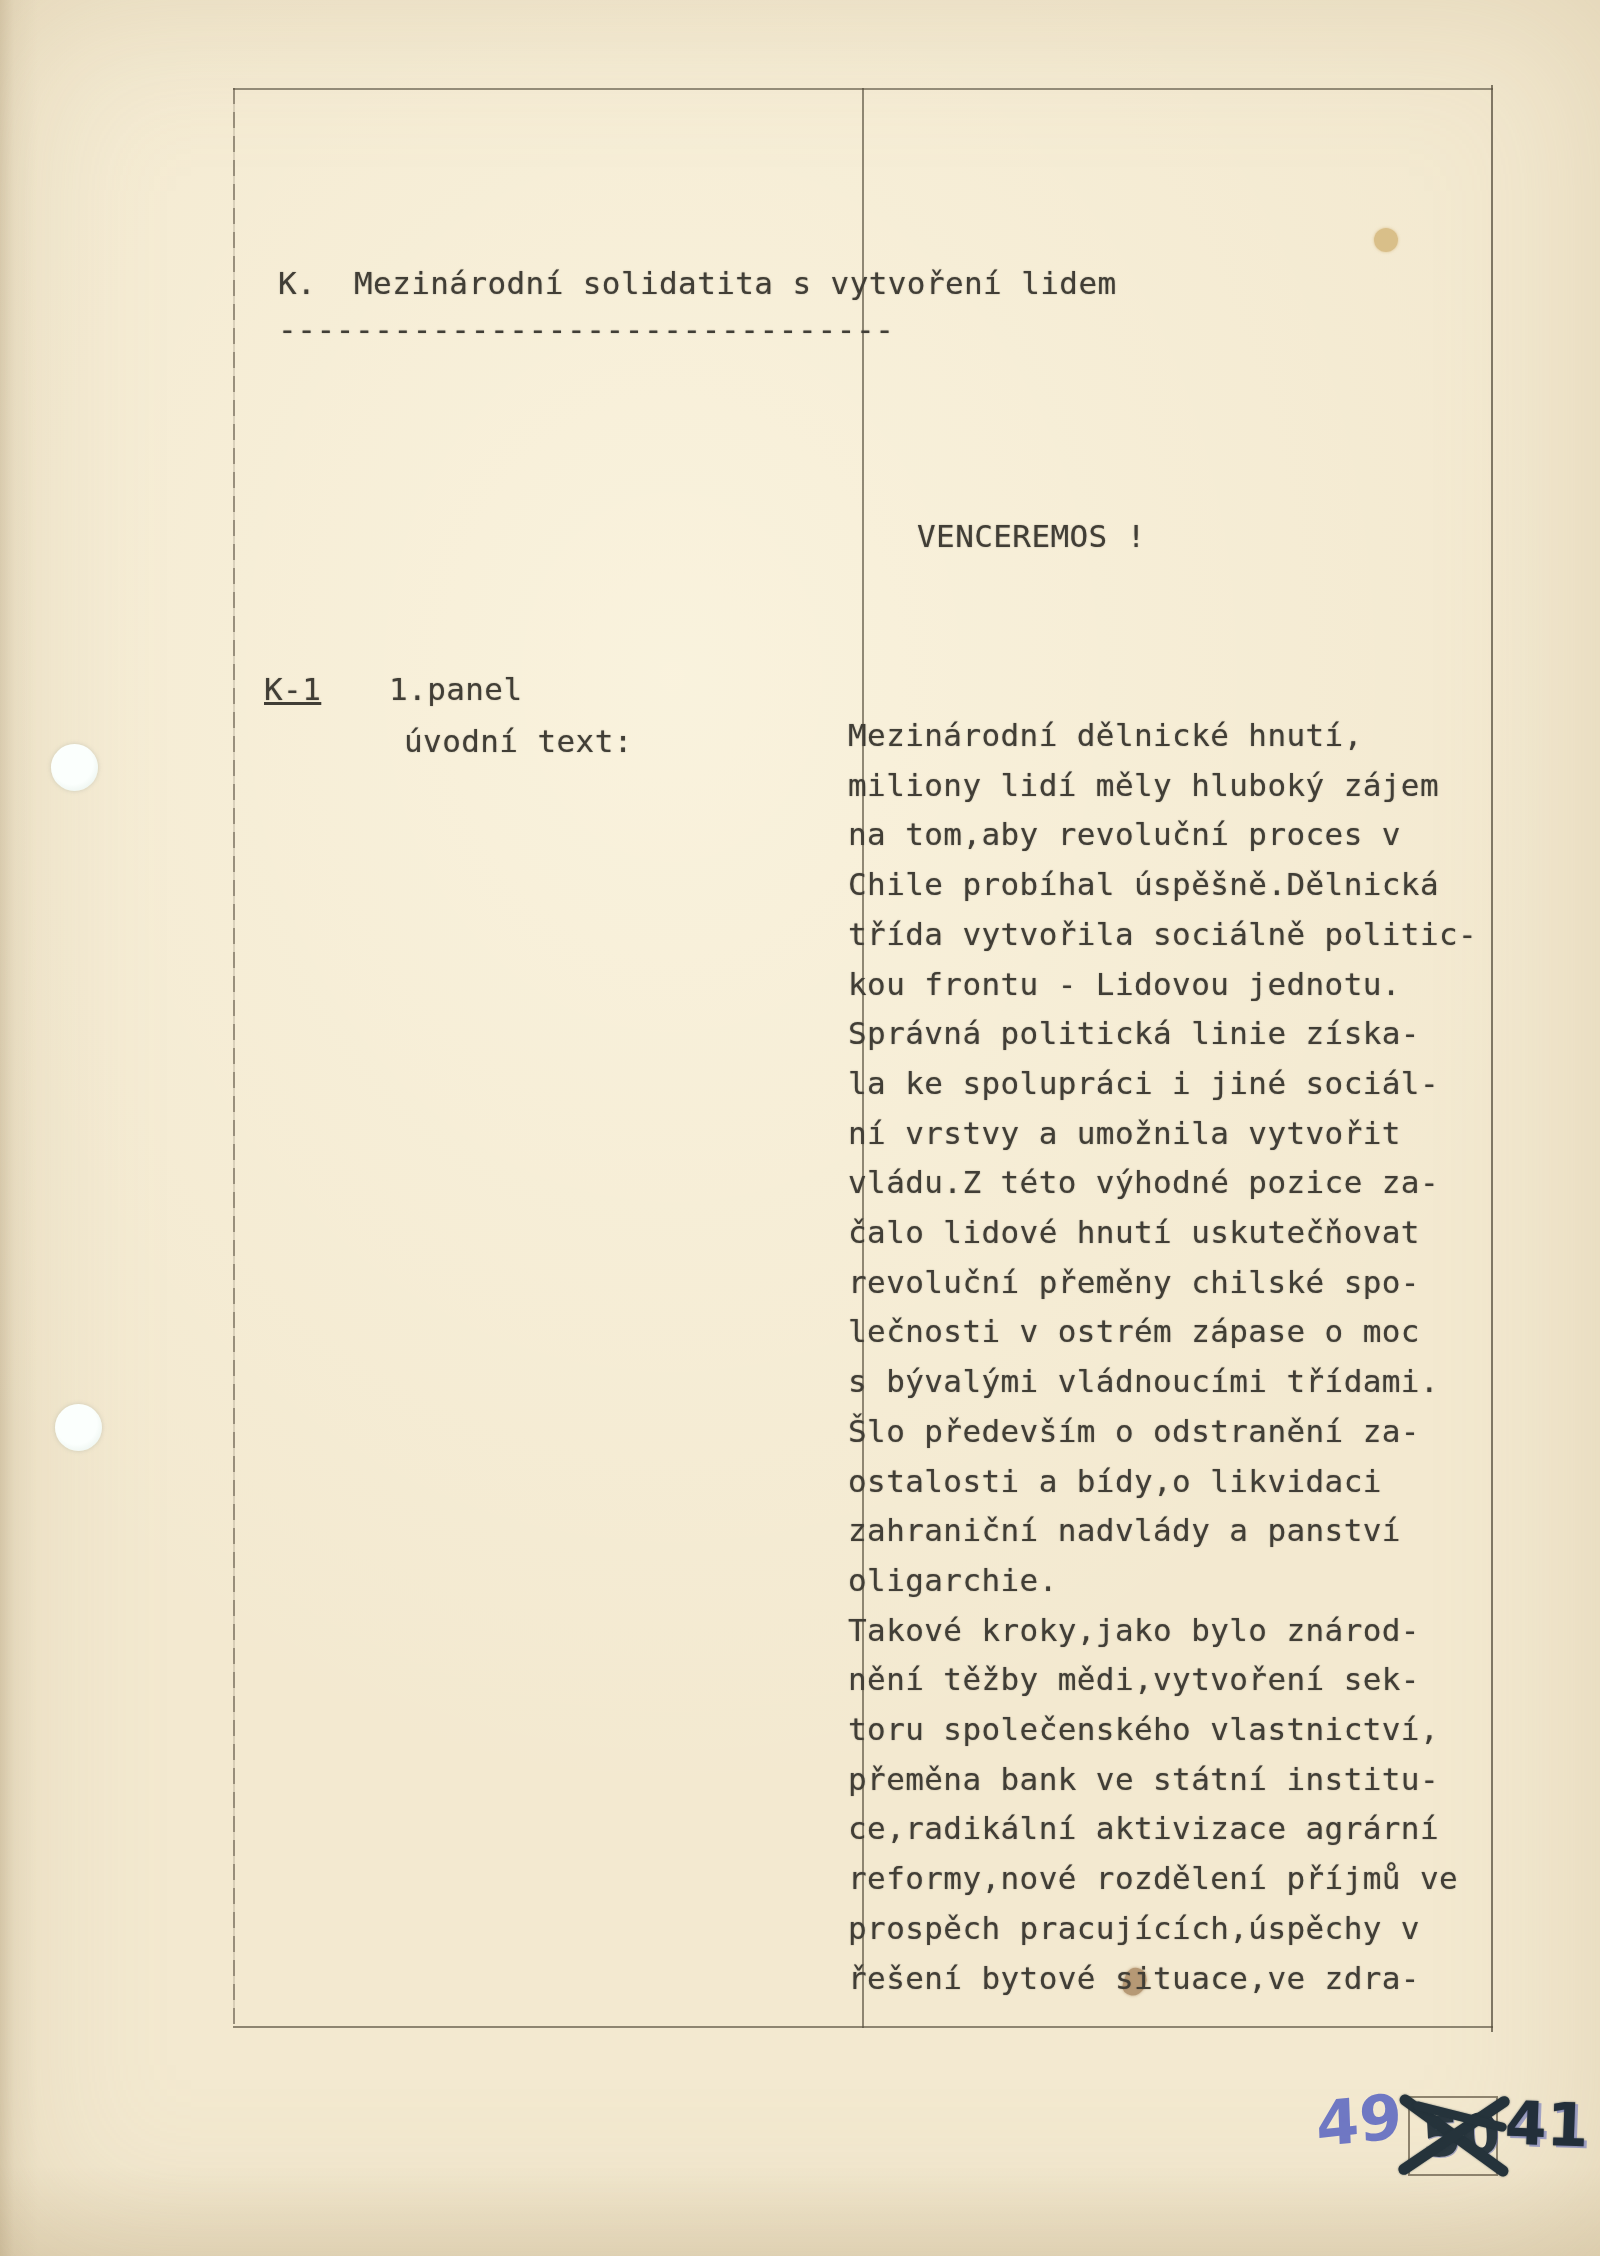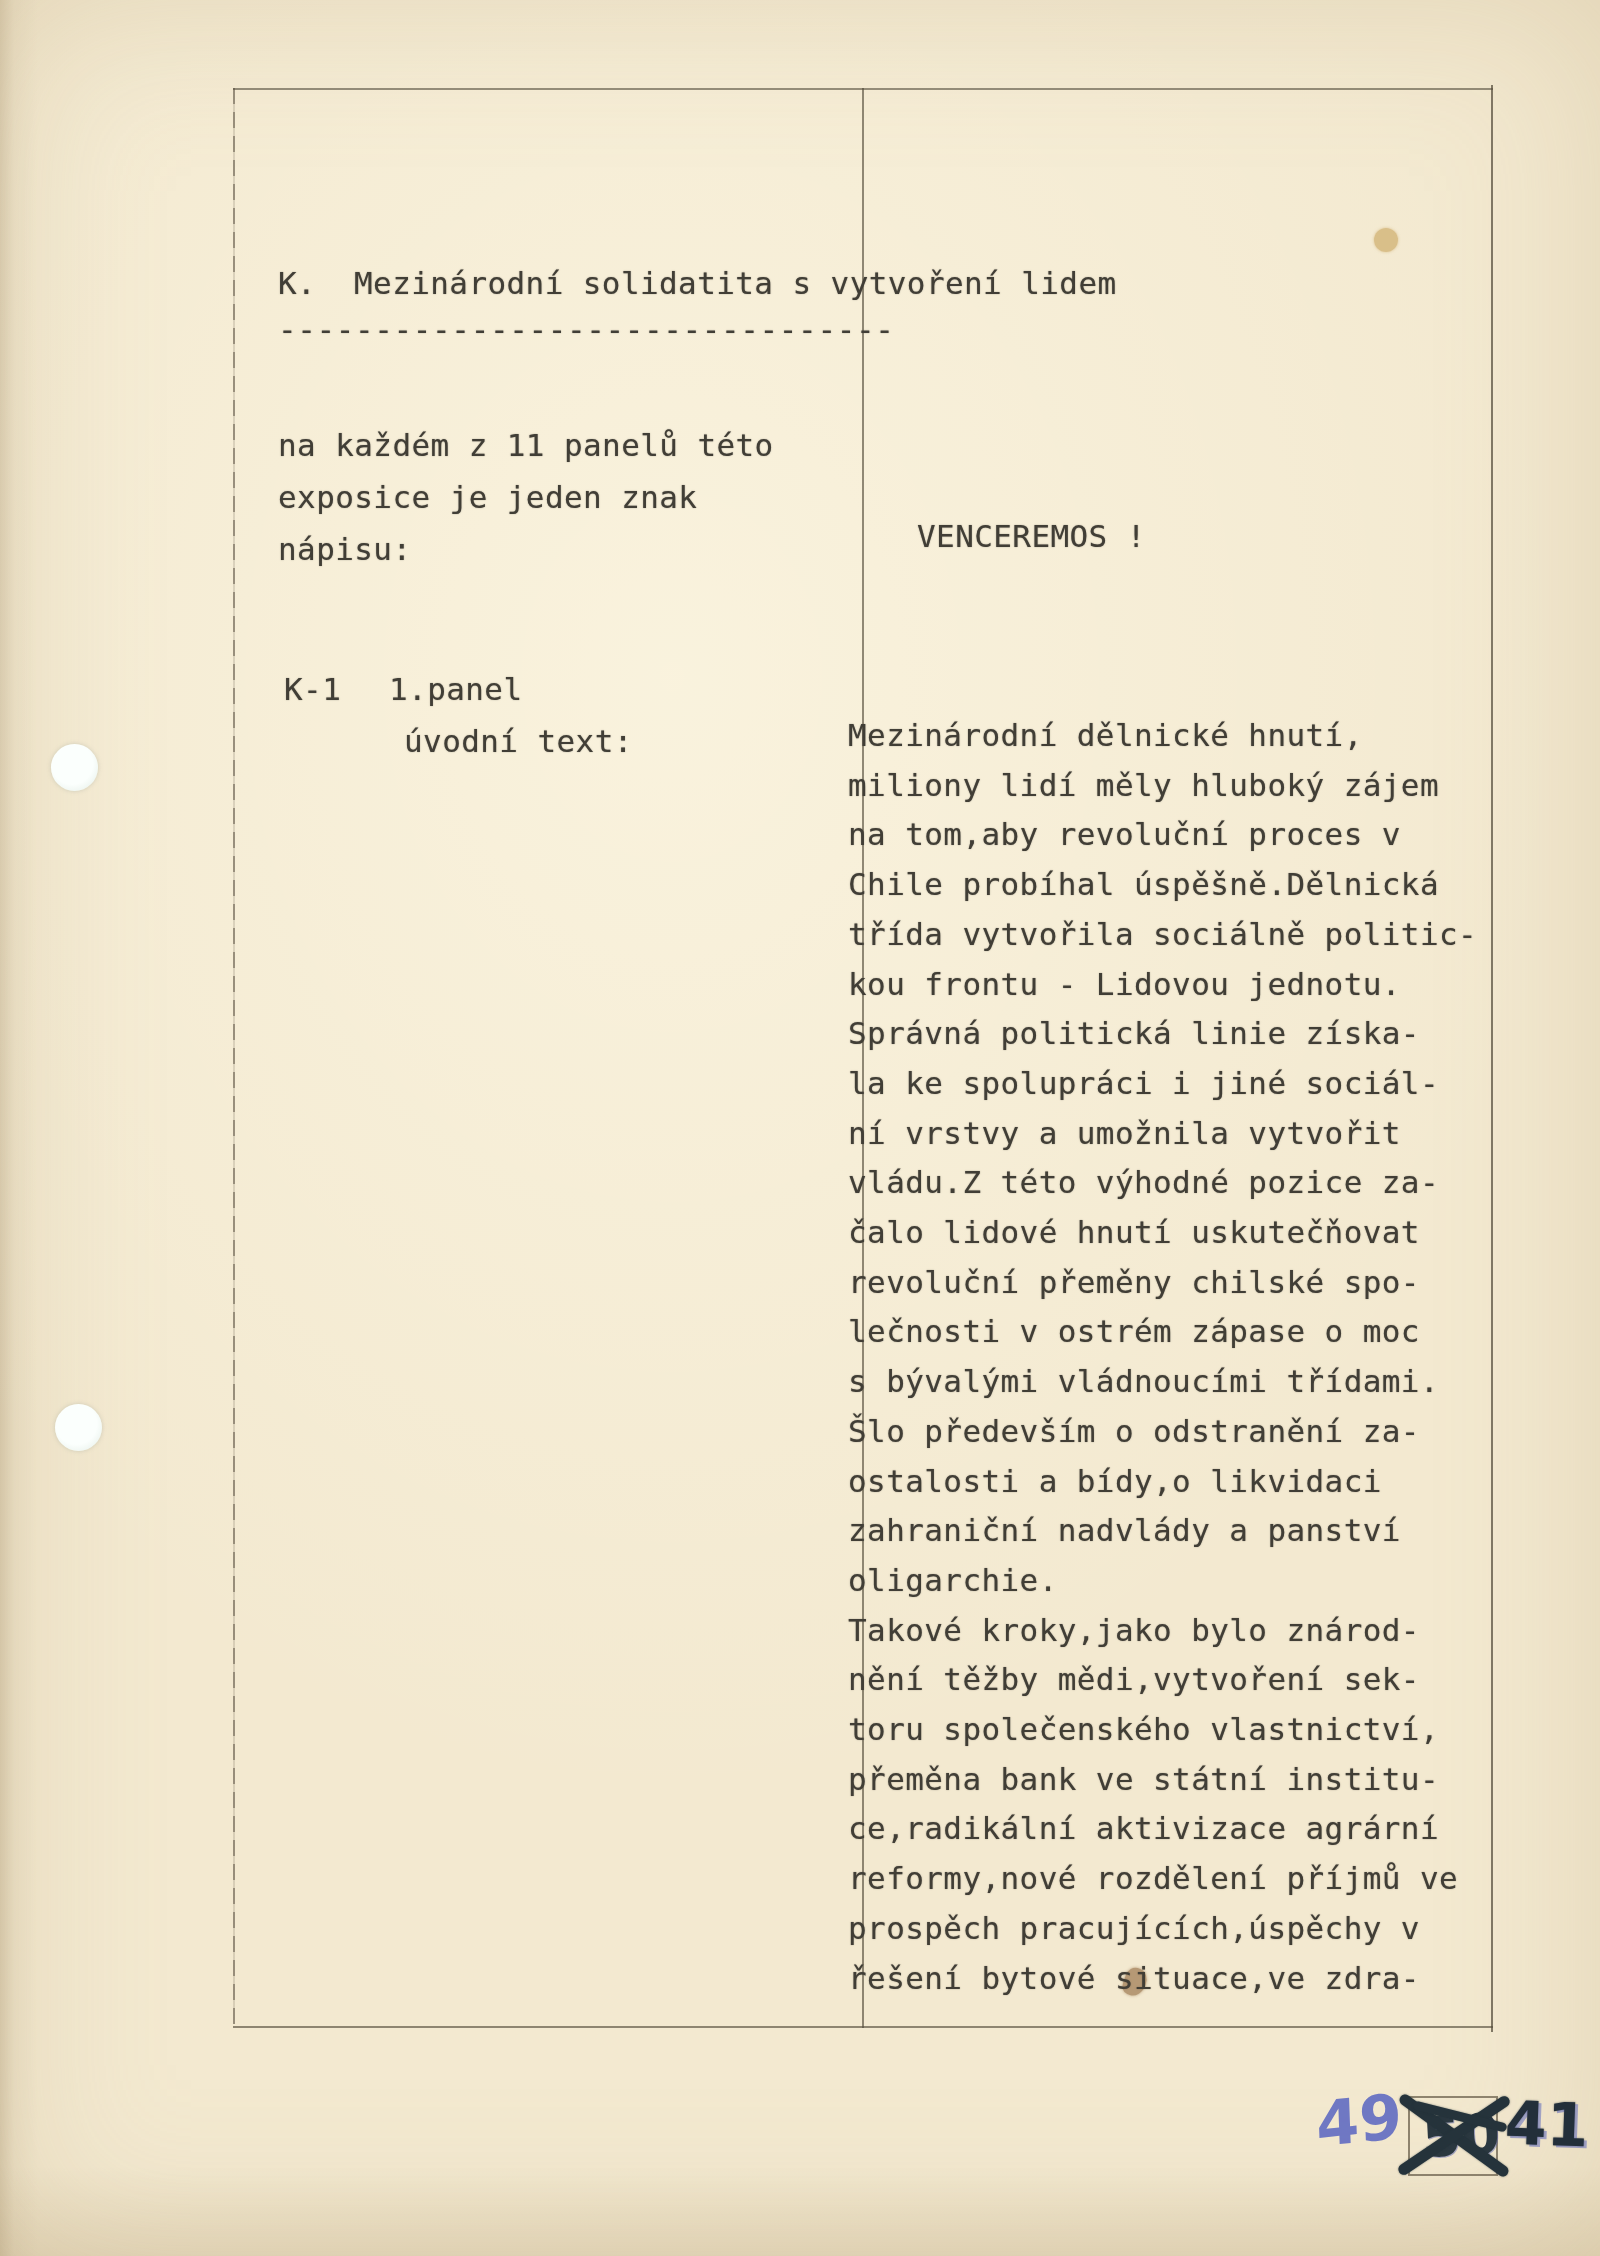--- a/index.html
+++ b/index.html
@@ -60,25 +60,22 @@
   <div class="hole" style="left:51px;top:744px;"></div>
   <div class="hole" style="left:55px;top:1404px;"></div>
 
   <div class="stain" style="left:1374px;top:228px;width:24px;height:24px;background:rgba(203,168,98,0.65);box-shadow:0 0 3px rgba(203,168,98,0.6);"></div>
   <div class="stain" style="left:1124px;top:1968px;width:22px;height:28px;background:rgba(132,87,42,0.55);box-shadow:0 0 3px rgba(132,87,42,0.5);transform:rotate(20deg);border-radius:46% 54% 60% 40%;"></div>
 
   <div class="tw" style="left:278px;top:268px;">K.</div>
   <div class="tw" style="left:354px;top:268px;">Mezinárodní solidatita s vytvoření lidem</div>
   <div class="tw" style="left:278px;top:314px;letter-spacing:0.6px;">--------------------------------</div>
 
-  <div class="tw tw-block" style="left:278px;top:419px;white-space:pre-line;">na každém z 11 panelů této
-exposice je jeden znak
-nápisu:</div>
 
-  <div class="tw" style="left:284px;top:674px;">K-1</div>
+  <div class="tw" style="left:264px;top:674px;text-decoration:underline;">K-1</div>
   <div class="tw" style="left:389px;top:674px;">1.panel</div>
   <div class="tw" style="left:404px;top:726px;">úvodní text:</div>
 
   <div class="tw" style="left:917px;top:521px;">VENCEREMOS !</div>
 
   <div class="tw tw-body" style="left:848px;top:711px;white-space:pre-line;">Mezinárodní dělnické hnutí,
 miliony lidí měly hluboký zájem
 na tom,aby revoluční proces v
 Chile probíhal úspěšně.Dělnická
 třída vytvořila sociálně politic-

